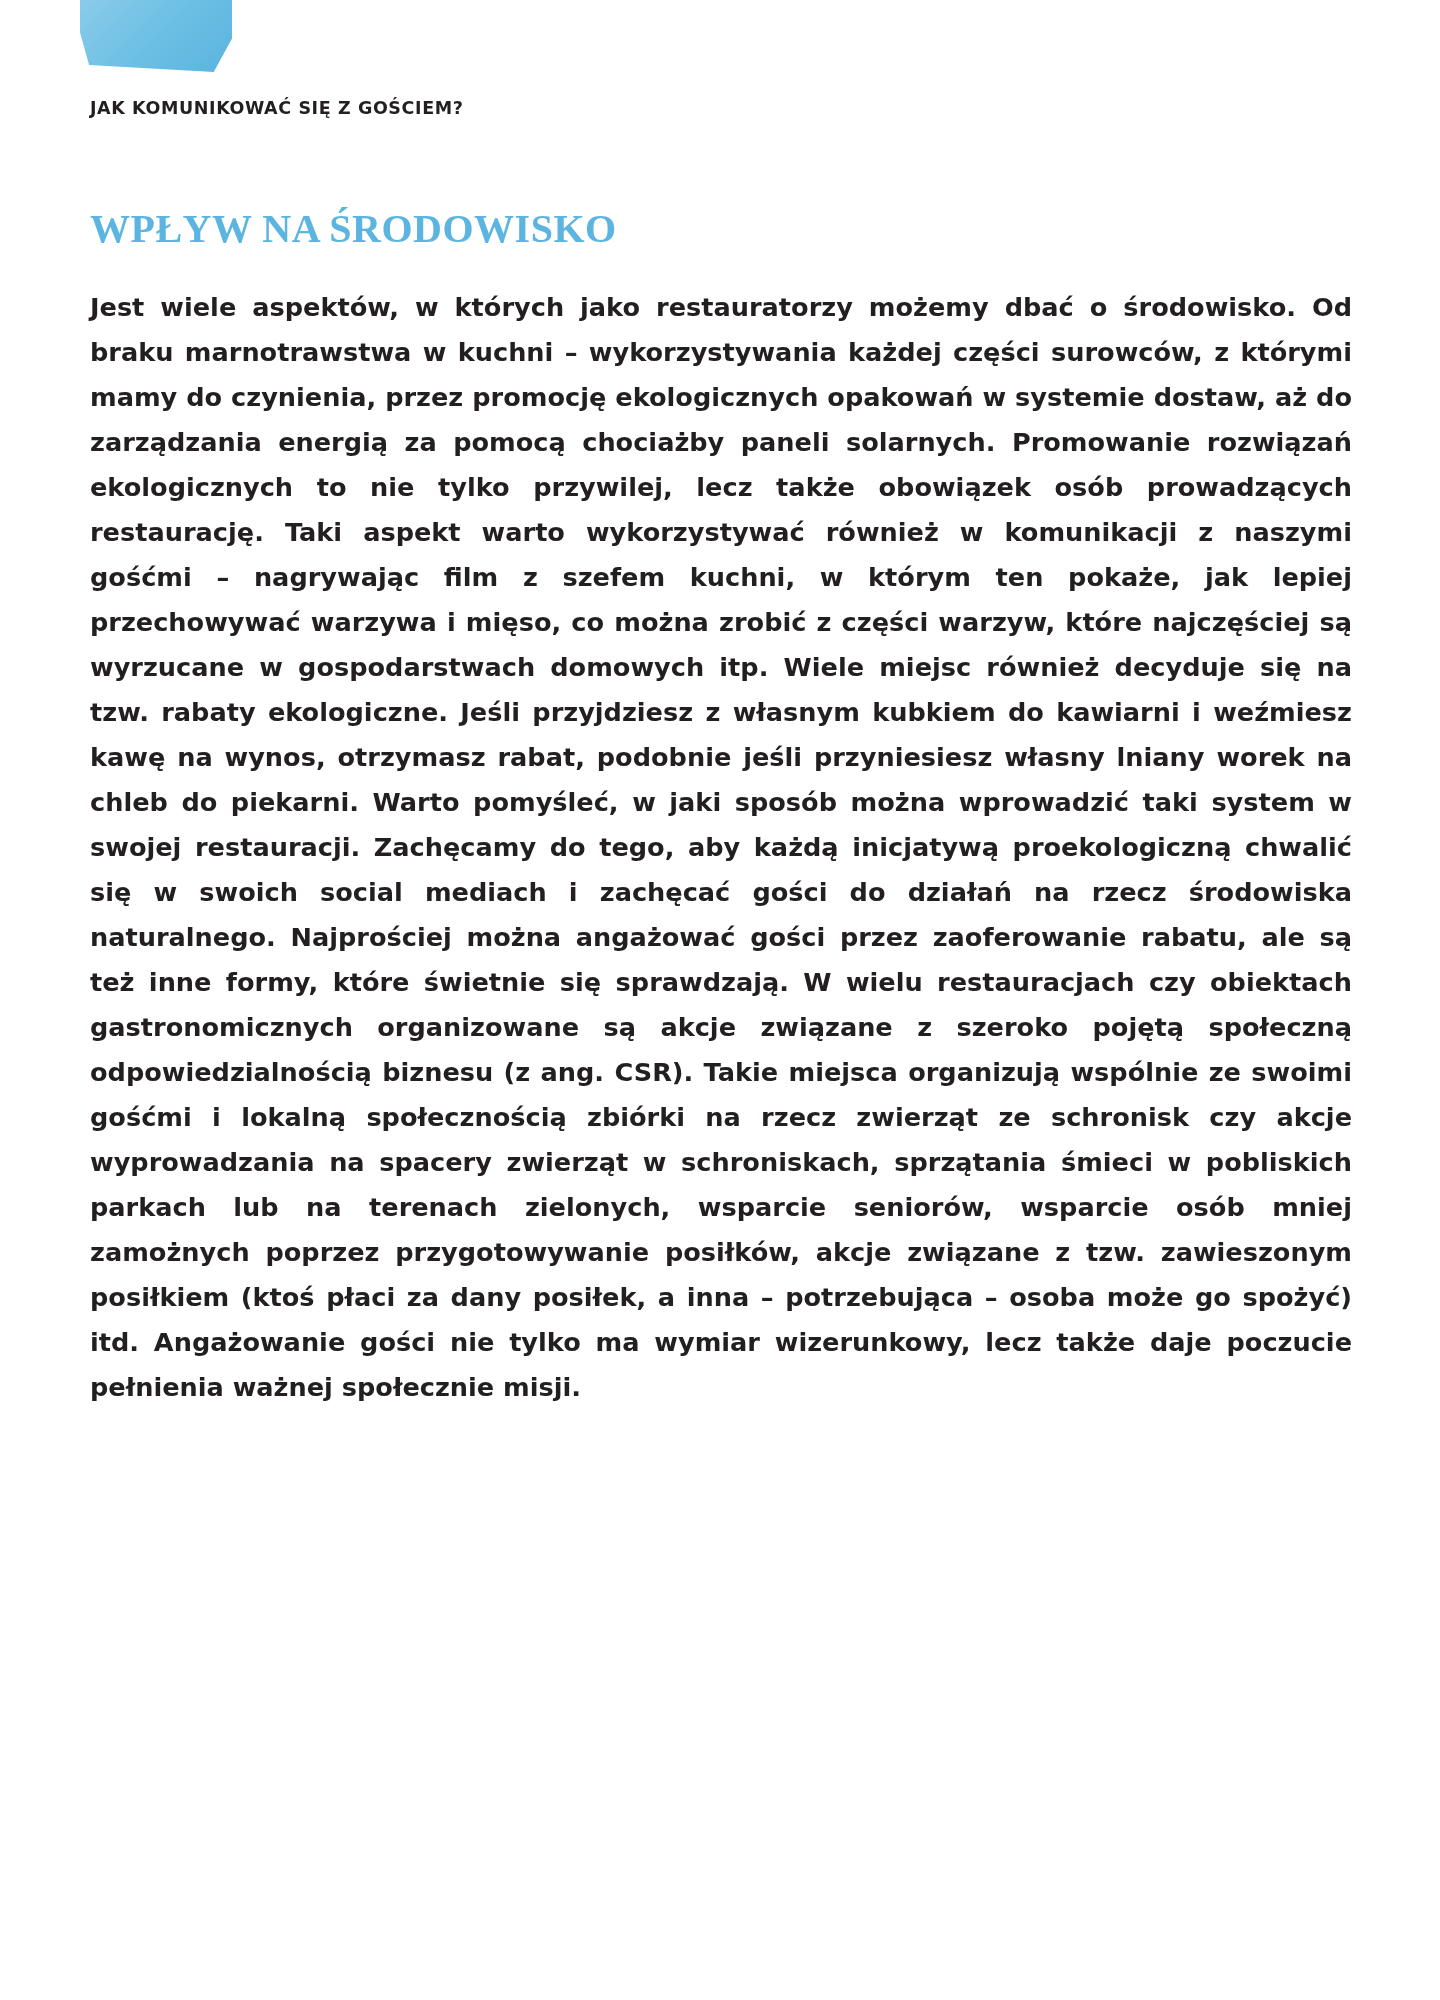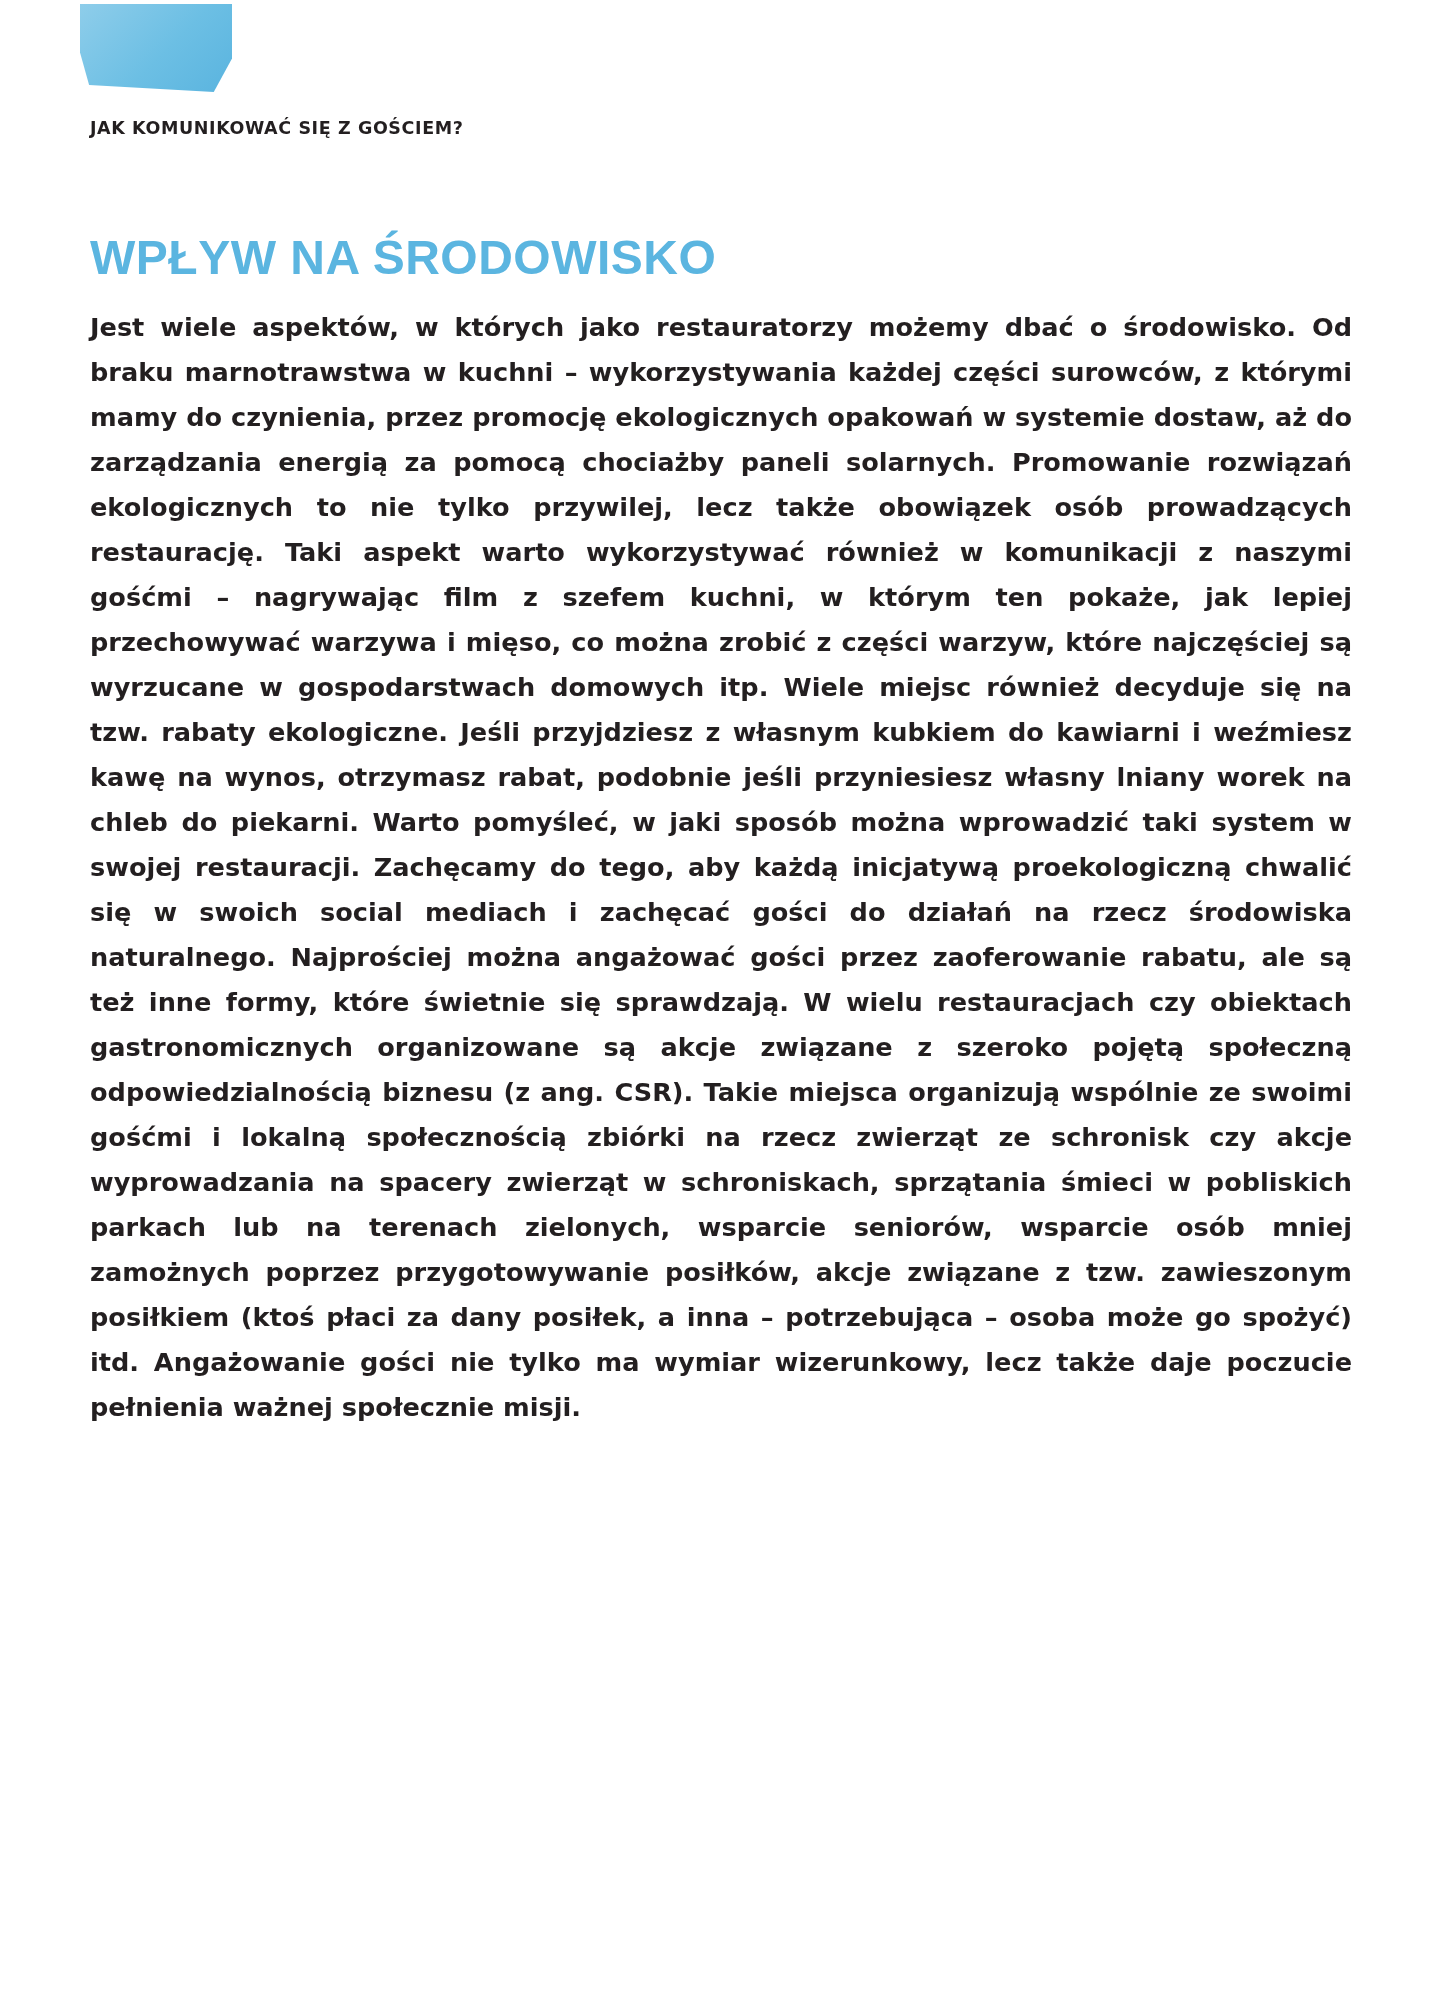--- a/index.html
+++ b/index.html
@@ -13,21 +13,20 @@
     position: relative;
     font-family: "DejaVu Sans", sans-serif;
     overflow: hidden;
   }
 
   .page {
     position: relative;
     width: 1440px;
     height: 1464px;
     box-sizing: border-box;
-    margin-top: 20px;
   }
 
   
   .corner-mark {
     position: absolute;
     top: -16px;
     left: 80px;
     width: 152px;
     height: 88px;
     background: linear-gradient(135deg, #8ecdea 0%, #6cbfe4 55%, #5ab4df 100%);
@@ -43,23 +42,23 @@
     font-size: 17.5px;
     letter-spacing: 0.6px;
     color: #231f20;
     text-transform: uppercase;
   }
 
   .title {
     position: absolute;
     top: 182px;
     left: 90px;
-    font-family: Liberation Sans, sans-serif;
+    font-family: Liberation Serif, serif;
     font-weight: bold;
-    font-size: 48px;
+    font-size: 40px;
     line-height: 1.02;
     letter-spacing: 0.5px;
     color: #5bb5e0;
     text-transform: uppercase;
   }
 
   .body-text {
     position: absolute;
     top: 285px;
     left: 90px;

